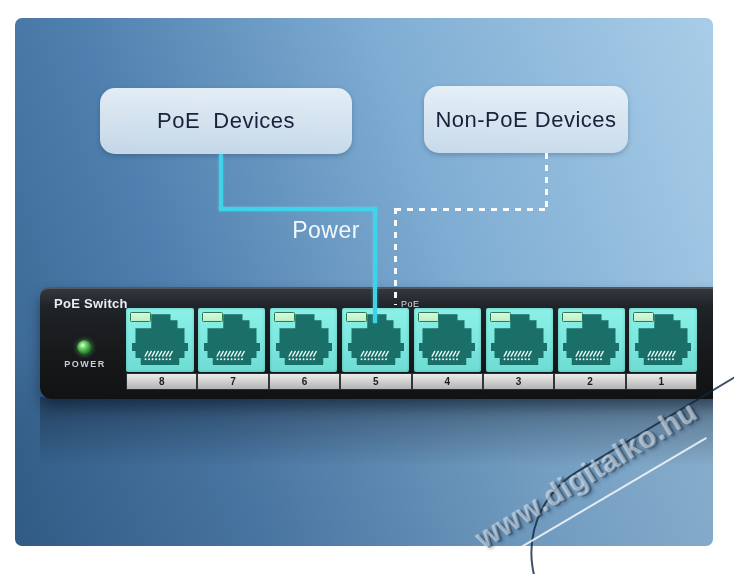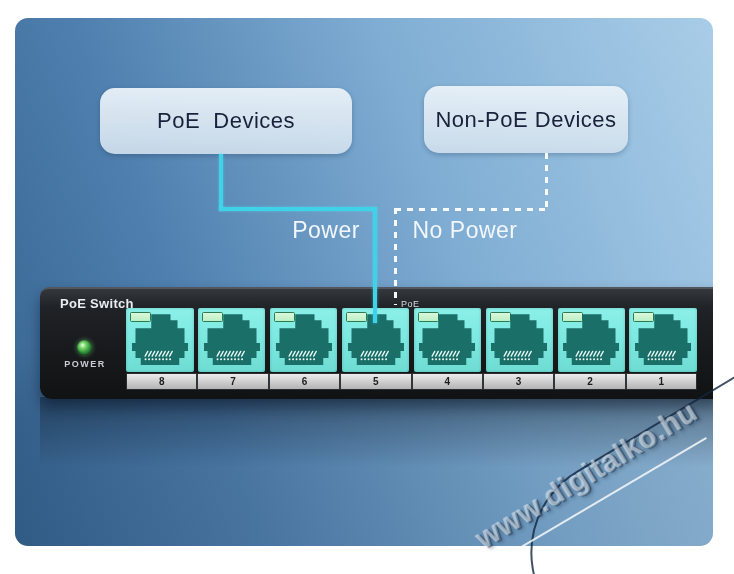--- a/index.html
+++ b/index.html
@@ -6,21 +6,21 @@
   body{
     width:734px;height:574px;background:#ffffff;
     font-family:"Liberation Sans", sans-serif;
     overflow:hidden;position:relative;
   }
   .page{position:relative;width:734px;height:574px;background:#fff;overflow:hidden;}
 
   
   .photo{
     position:absolute;left:15px;top:18px;width:698px;height:528px;
-    border-radius:13px;overflow:hidden;
+    border-radius:7px;overflow:hidden;
     background:
       linear-gradient(rgba(8,20,38,0) 62%, rgba(8,20,38,0.10) 76%, rgba(8,20,38,0.10) 100%),
       linear-gradient(250deg, var(--background-light) 0%, #7fadd3 38%, #4f7fae 72%, var(--background-dark) 100%);
   }
 
   
   .label-box{
     position:absolute;display:flex;align-items:center;justify-content:center;
     background:linear-gradient(180deg, rgba(232,241,248,0.96), rgba(206,222,236,0.92));
     border-radius:15px;
@@ -51,21 +51,21 @@
   .nopower-label{left:379px;top:199px;width:142px;}
 
   
   .switch{
     position:absolute;left:25px;top:269px;width:680px;height:110px;z-index:10;
     background:linear-gradient(180deg,#34383d 0%,#202327 16%,#17191b 58%,#101214 100%);
     border-top:2px solid #51575e;
     border-radius:9px 0 0 12px;
     box-shadow:0 8px 14px rgba(5,15,30,0.45);
   }
-  .switch-name{position:absolute;left:14px;top:7px;color:#e9eef3;font-size:13px;font-weight:bold;letter-spacing:0.3px;margin-left:6px;}
+  .switch-name{position:absolute;left:14px;top:7px;color:#e9eef3;font-size:13px;font-weight:bold;letter-spacing:0.3px;}
   .poe-tag{position:absolute;left:361px;top:10px;color:#d7dce2;font-size:9px;font-weight:normal;letter-spacing:0.5px;}
   .led-power{
     position:absolute;left:37px;top:51px;width:15px;height:15px;border-radius:50%;
     background:radial-gradient(circle at 38% 35%, #eaffe8 0%, #7bd96d 22%, #2f8f3a 55%, #0c3c18 100%);
     box-shadow:0 0 5px rgba(120,230,130,0.55), inset 0 0 2px rgba(0,0,0,0.6);
   }
   .power-text{position:absolute;left:11px;top:70px;width:68px;text-align:center;
     color:#c9ced4;font-size:9px;font-weight:bold;letter-spacing:1.5px;}
 
   .ports-row{position:absolute;left:86px;top:19px;width:571px;height:64px;display:flex;gap:4.4px;}
@@ -130,21 +130,20 @@
 
     <div class="cyan v1"></div>
     <div class="cyan h"></div>
     <div class="cyan v2"></div>
 
     <div class="dash v v1"></div>
     <div class="dash h hz"></div>
     <div class="dash v v2"></div>
 
     <div class="flow-label power-label">Power</div>
-    <div class="flow-label nopower-label">No Power</div>
 
     <div class="switch">
       <div class="switch-name">PoE Switch</div>
       <div class="poe-tag">PoE</div>
       <div class="led-power"></div>
       <div class="power-text">POWER</div>
       <div class="ports-row">
           <div class="port-cell">
             <div class="port-led"></div>
             <svg class="jack" width="56" height="51" viewBox="0 0 64 58">

